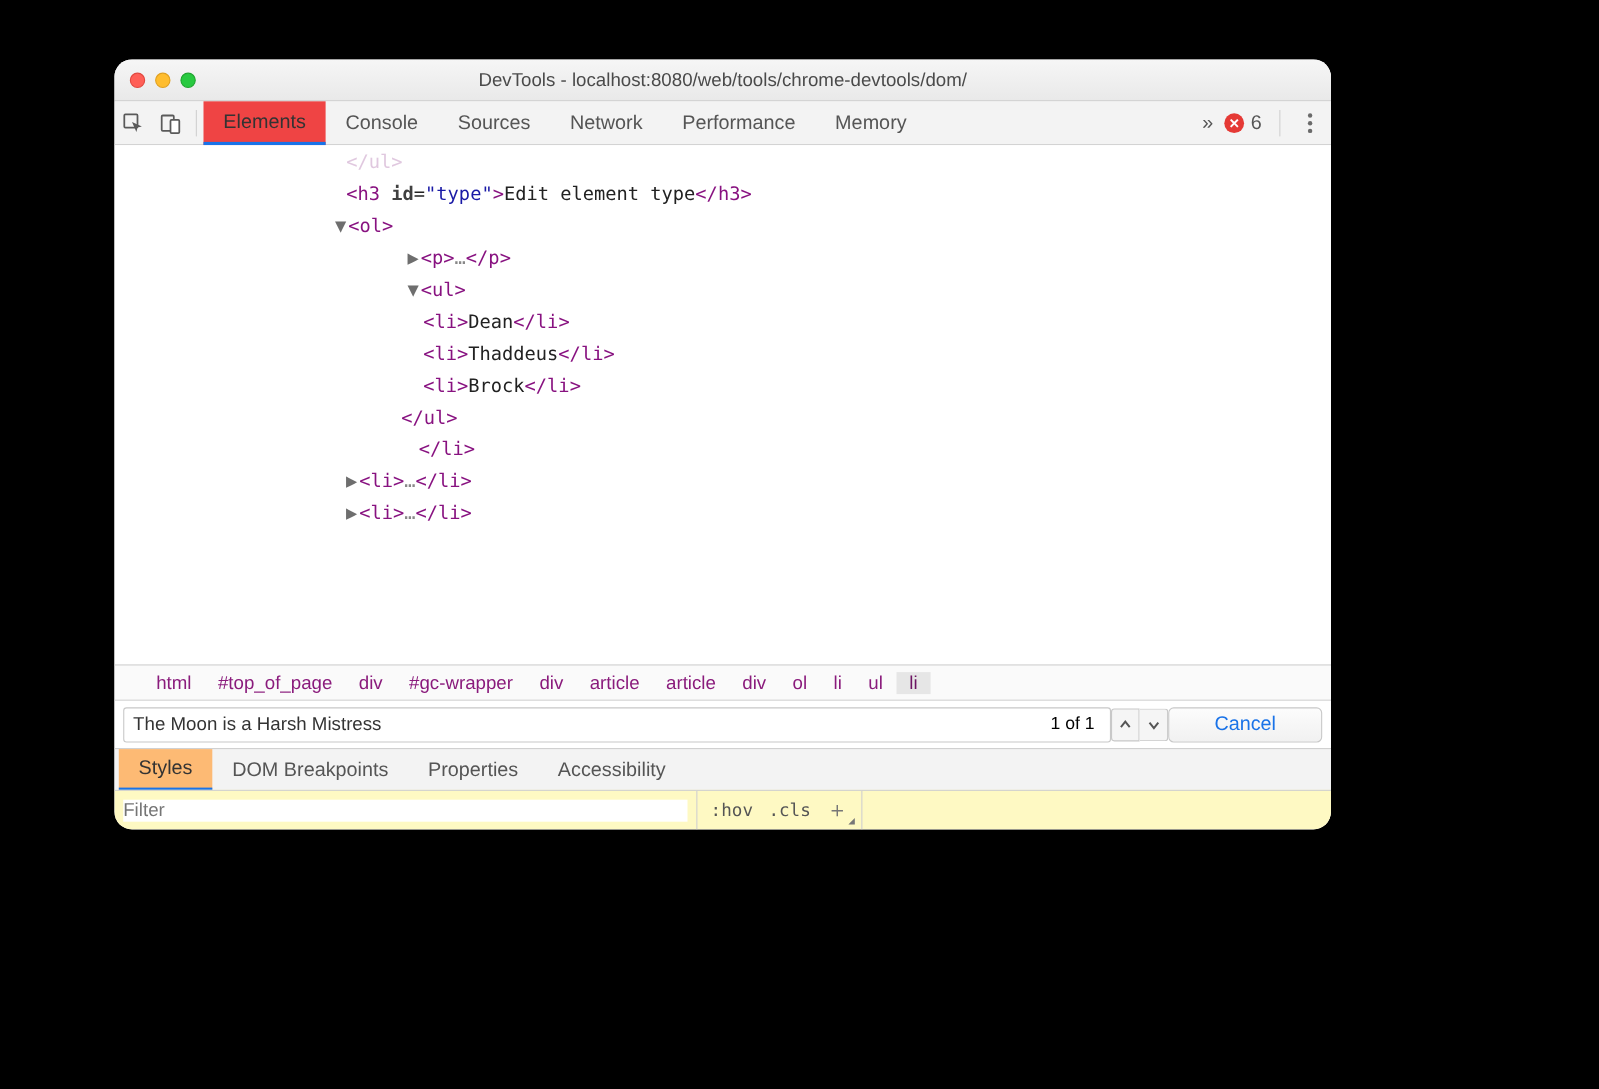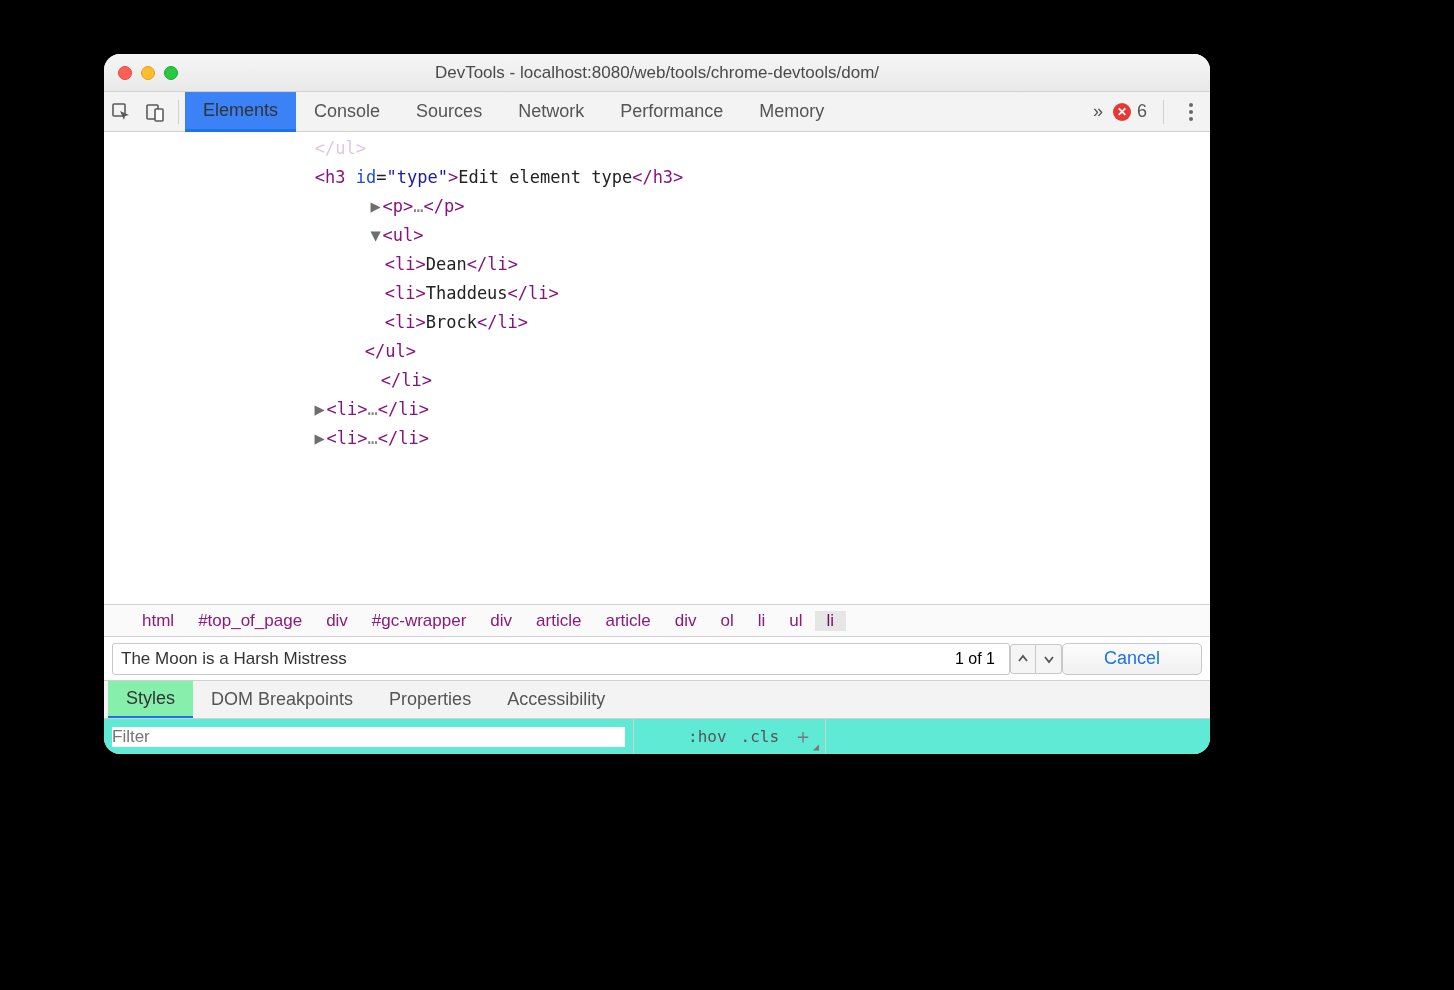--- a/index.html
+++ b/index.html
@@ -45,21 +45,21 @@
     display:flex;
     align-items:center;
     font-size:18px;
     color:#555;
     background:#f3f3f3;
   }
   .toolbar .ticon { width:34px; display:flex; justify-content:center; align-items:center; color:#5a5a5a;}
   .toolbar .sep { width:1px; height:24px; background:#d0d0d0; margin:0 6px;}
   .tabs { display:flex; height:100%; align-items:stretch; }
   .tab { padding:0 18px; display:flex; align-items:center; cursor:default; color:#555;}
-  .tab.active { color:#333; border-bottom:3px solid #1a73e8; padding-bottom:0; margin-bottom:-1px; background:#3b82f6;}
+  .tab.active { color:#333; border-bottom:3px solid #1a73e8; padding-bottom:0; margin-bottom:-1px; background:#ef4444;}
   .toolbar .right { margin-left:auto; display:flex; align-items:center; gap:10px; padding-right:8px;}
   .errbadge { display:flex; align-items:center; gap:6px; color:#555;}
   .errcircle { width:18px; height:18px; border-radius:50%; background:#e53935; color:#fff; font-size:12px; display:flex; align-items:center; justify-content:center; font-weight:bold;}
   .errbadge .cnt { color:#555; font-size:18px;}
   .kebab { width:22px; display:flex; flex-direction:column; align-items:center; gap:3px;}
   .kebab span{ width:4px; height:4px; border-radius:50%; background:#6a6a6a;}
   .chev { font-size:18px; color:#555;}
   
   .tree {
     flex:1;
@@ -77,21 +77,21 @@
     content:"⋯";
     position:absolute; left:4px; color:#888; font-size:14px; letter-spacing:1px;
   }
   .pad1{padding-left:190px;}
   .pad2{padding-left:210px;margin-left:36px;}
   .pad3{padding-left:230px;}
   .pad4{padding-left:250px;}
   .pad1b{padding-left:180px;}
   .tg{color:#881280;}
   .br{color:#881280;}
-  .attr{color:#1d4ed8;}
+  .attr{color:#404040;font-weight:bold;}
   .val{color:#1a1aa6;}
   .txt{color:#222;}
   .coll{color:#888;}
   .d0{color:#888; font-style:italic;}
   .tri{color:#6e6e6e; display:inline-block; width:12px;}
   .editbox{ background:#cfe3ff; outline:1px solid #7aa7e8; padding:0 1px;}
   
   .crumbs {
     height:32px;
     border-top:1px solid #d0d0d0;
@@ -138,28 +138,27 @@
   
   .subtabs{
     height:38px;
     border-top:1px solid #d0d0d0;
     display:flex; align-items:stretch;
     font-size:18px; color:#555;
     background:#f3f3f3;
     padding-left:4px;
   }
   .subtab{ padding:0 18px; display:flex; align-items:center;}
-  .subtab.active{ color:#333; border-bottom:3px solid #1a73e8; margin-bottom:-1px; background:#86efac;}
+  .subtab.active{ color:#333; border-bottom:3px solid #1a73e8; margin-bottom:-1px; background:#fdba74;}
   
   .filterbar{
     height:36px;
     border-top:1px solid #d0d0d0;
     display:flex;
-    background:#5eead4;
-    gap:42px;
+    background:#fef9c3;
   }
   .filterleft{
     flex:0 0 530px;
     display:flex; align-items:center;
     border-right:1px solid #d0d0d0;
     padding:0 8px;
   }
   .filterleft input{ width:100%; border:none; outline:none; font-size:17px; color:#555;}
   .filtermid{
     display:flex; align-items:center;
@@ -220,20 +219,21 @@
           <span></span>
           <span></span>
           <span></span>
         </div>
     </div>
   </div>
 
   <div class="tree">
     <div class="row pad1b" style="color:#e0c8df;">   &lt;/ul&gt;</div>
     <div class="row pad1b">   <span class="br">&lt;</span><span class="tg">h3</span> <span class="attr">id</span>=<span class="val">"<span>type</span>"</span><span class="br">&gt;</span><span class="txt">Edit element type</span><span class="br">&lt;/</span><span class="tg">h3</span><span class="br">&gt;</span></div>
+    <div class="row pad1b">  <span class="tri">▼</span><span class="br">&lt;</span><span class="tg">ol</span><span class="br">&gt;</span></div>
     <div class="row pad2">  <span class="tri">▶</span><span class="br">&lt;</span><span class="tg">p</span><span class="br">&gt;</span><span class="coll">…</span><span class="br">&lt;/</span><span class="tg">p</span><span class="br">&gt;</span></div>
     <div class="row pad2">  <span class="tri">▼</span><span class="br">&lt;</span><span class="tg">ul</span><span class="br">&gt;</span></div>
     <div class="row pad4">   <span class="br">&lt;</span><span class="tg">li</span><span class="br">&gt;</span><span class="txt">Dean</span><span class="br">&lt;/</span><span class="tg">li</span><span class="br">&gt;</span></div>
     <div class="row pad4">   <span class="br">&lt;</span><span class="tg">li</span><span class="br">&gt;</span><span class="txt">Thaddeus</span><span class="br">&lt;/</span><span class="tg">li</span><span class="br">&gt;</span></div>
     <div class="row pad4">   <span class="br">&lt;</span><span class="tg">li</span><span class="br">&gt;</span><span class="txt">Brock</span><span class="br">&lt;/</span><span class="tg">li</span><span class="br">&gt;</span></div>
     <div class="row pad3">   <span class="br">&lt;/</span><span class="tg">ul</span><span class="br">&gt;</span></div>
     <div class="row pad2">   <span class="br">&lt;/</span><span class="tg">li</span><span class="br">&gt;</span></div>
     <div class="row pad1">  <span class="tri">▶</span><span class="br">&lt;</span><span class="tg">li</span><span class="br">&gt;</span><span class="coll">…</span><span class="br">&lt;/</span><span class="tg">li</span><span class="br">&gt;</span></div>
     <div class="row pad1">  <span class="tri">▶</span><span class="br">&lt;</span><span class="tg">li</span><span class="br">&gt;</span><span class="coll">…</span><span class="br">&lt;/</span><span class="tg">li</span><span class="br">&gt;</span></div>
   </div>

